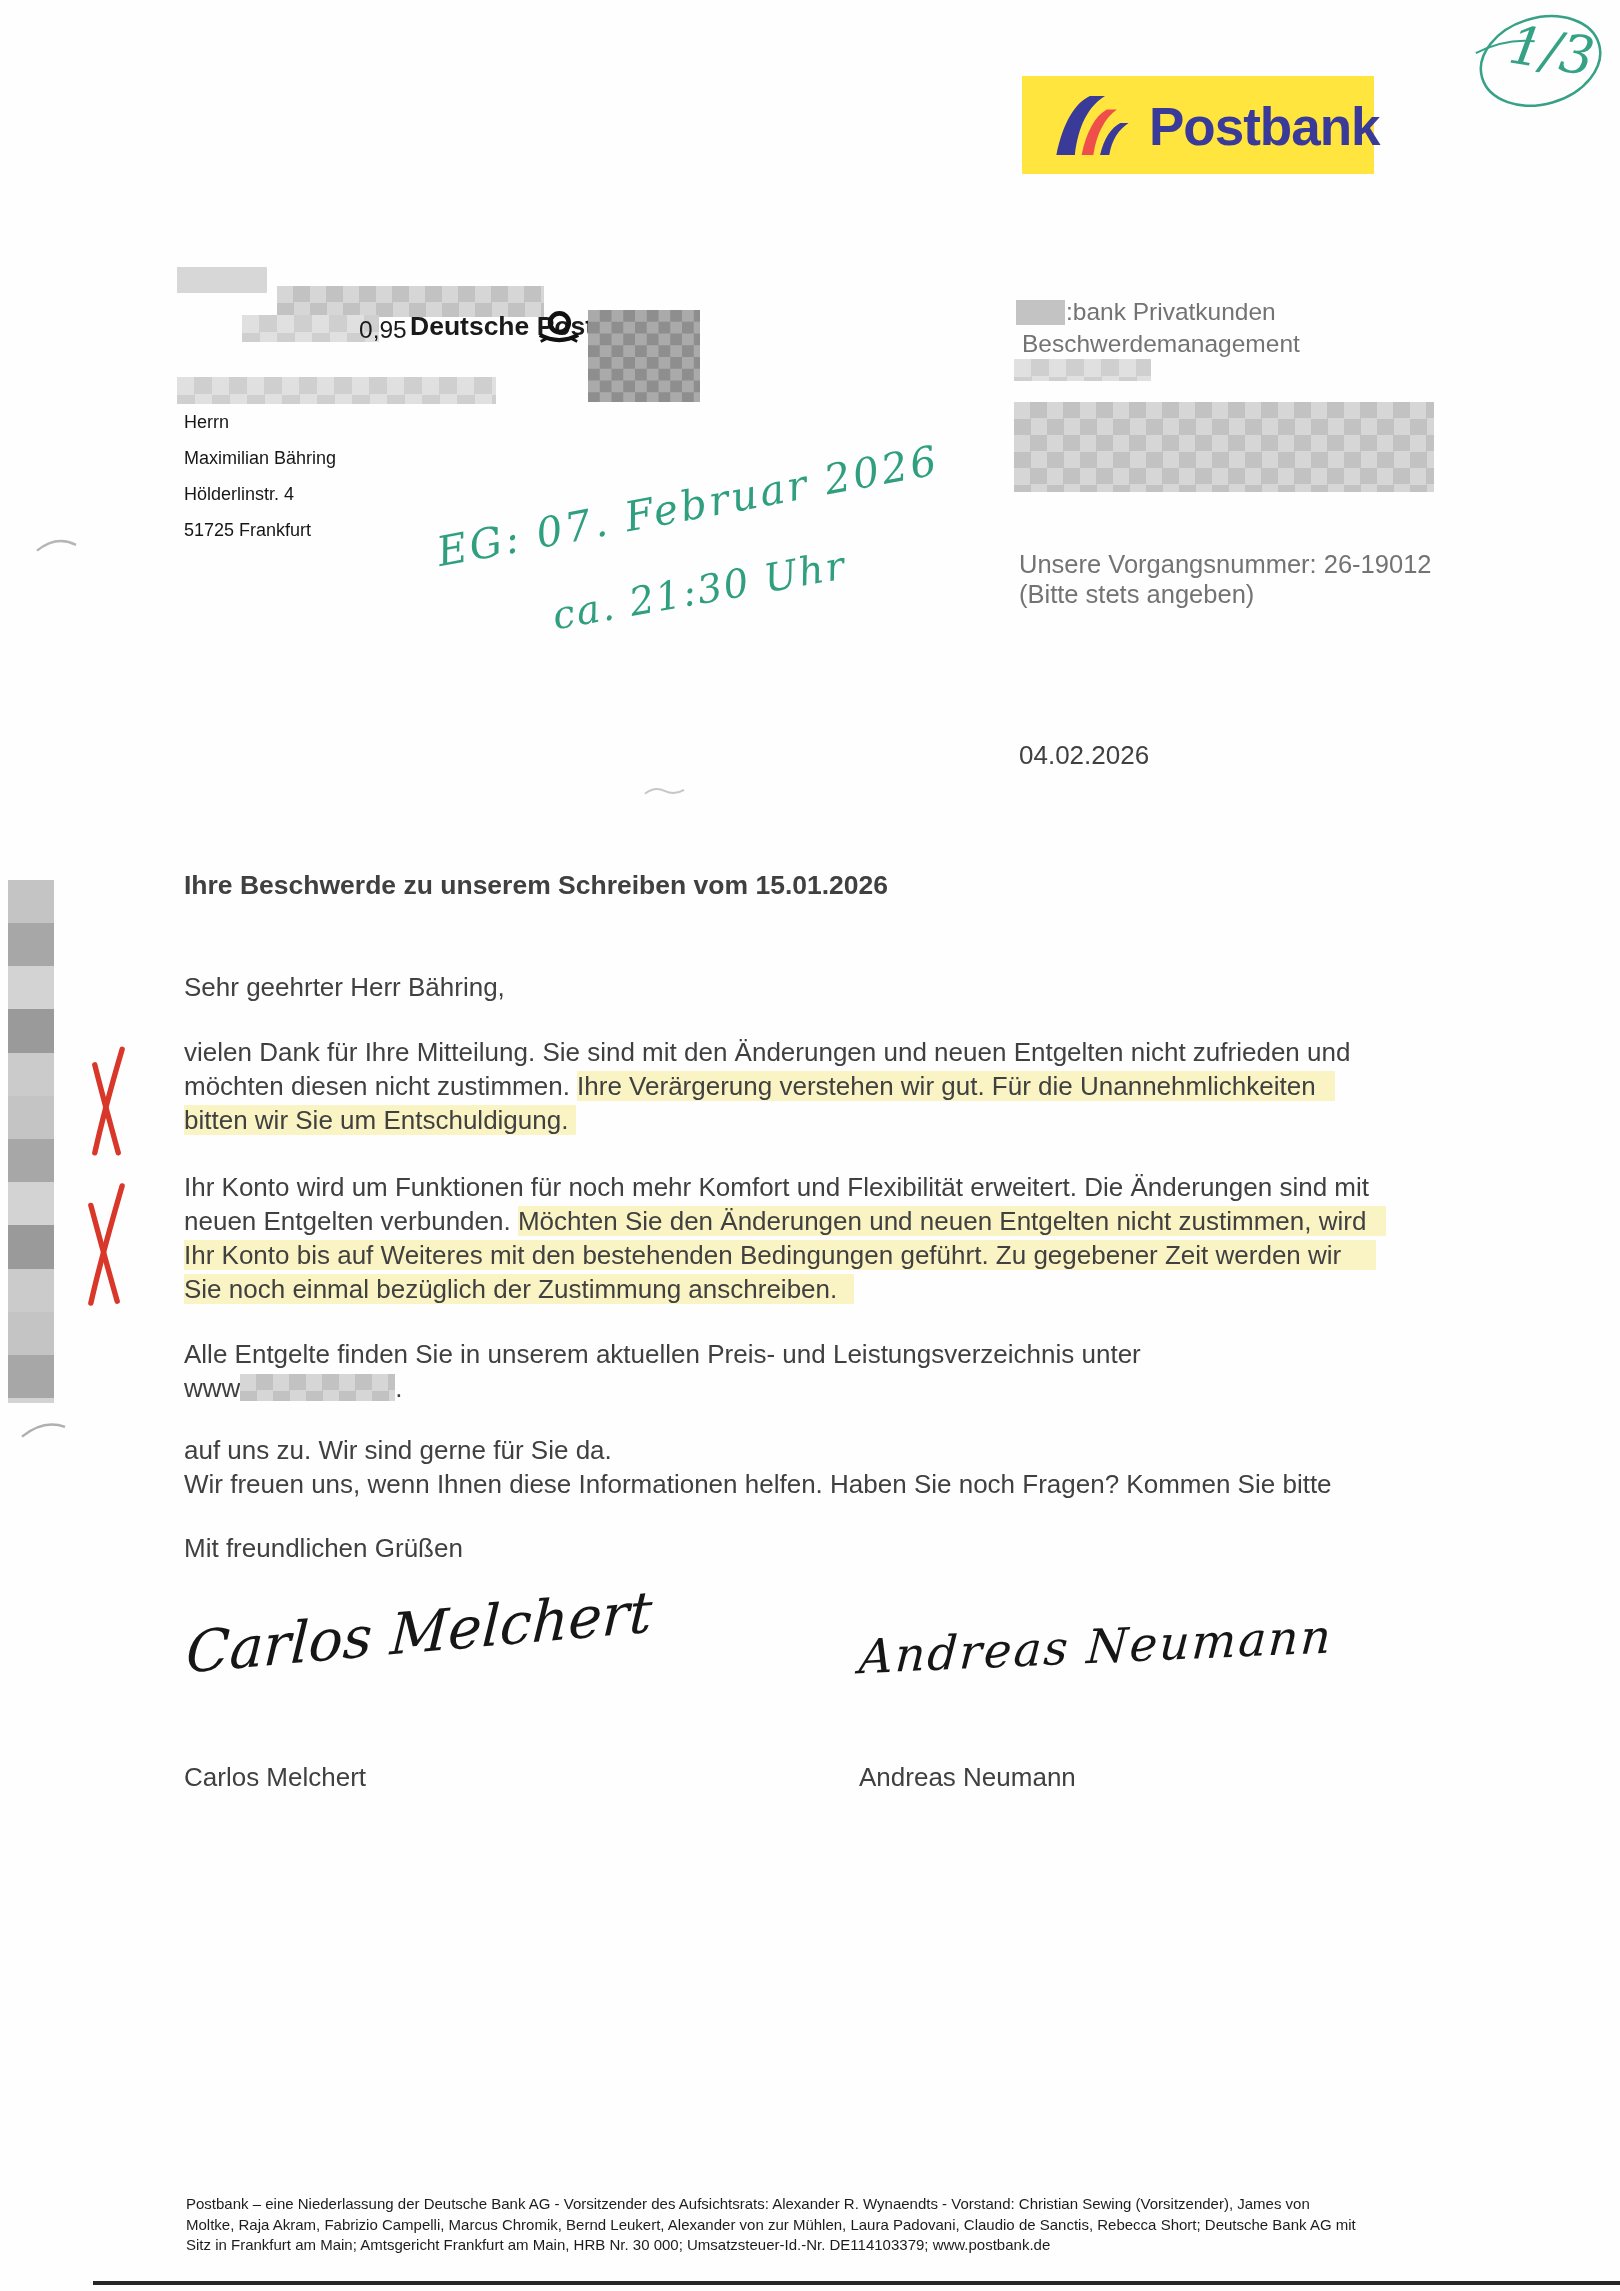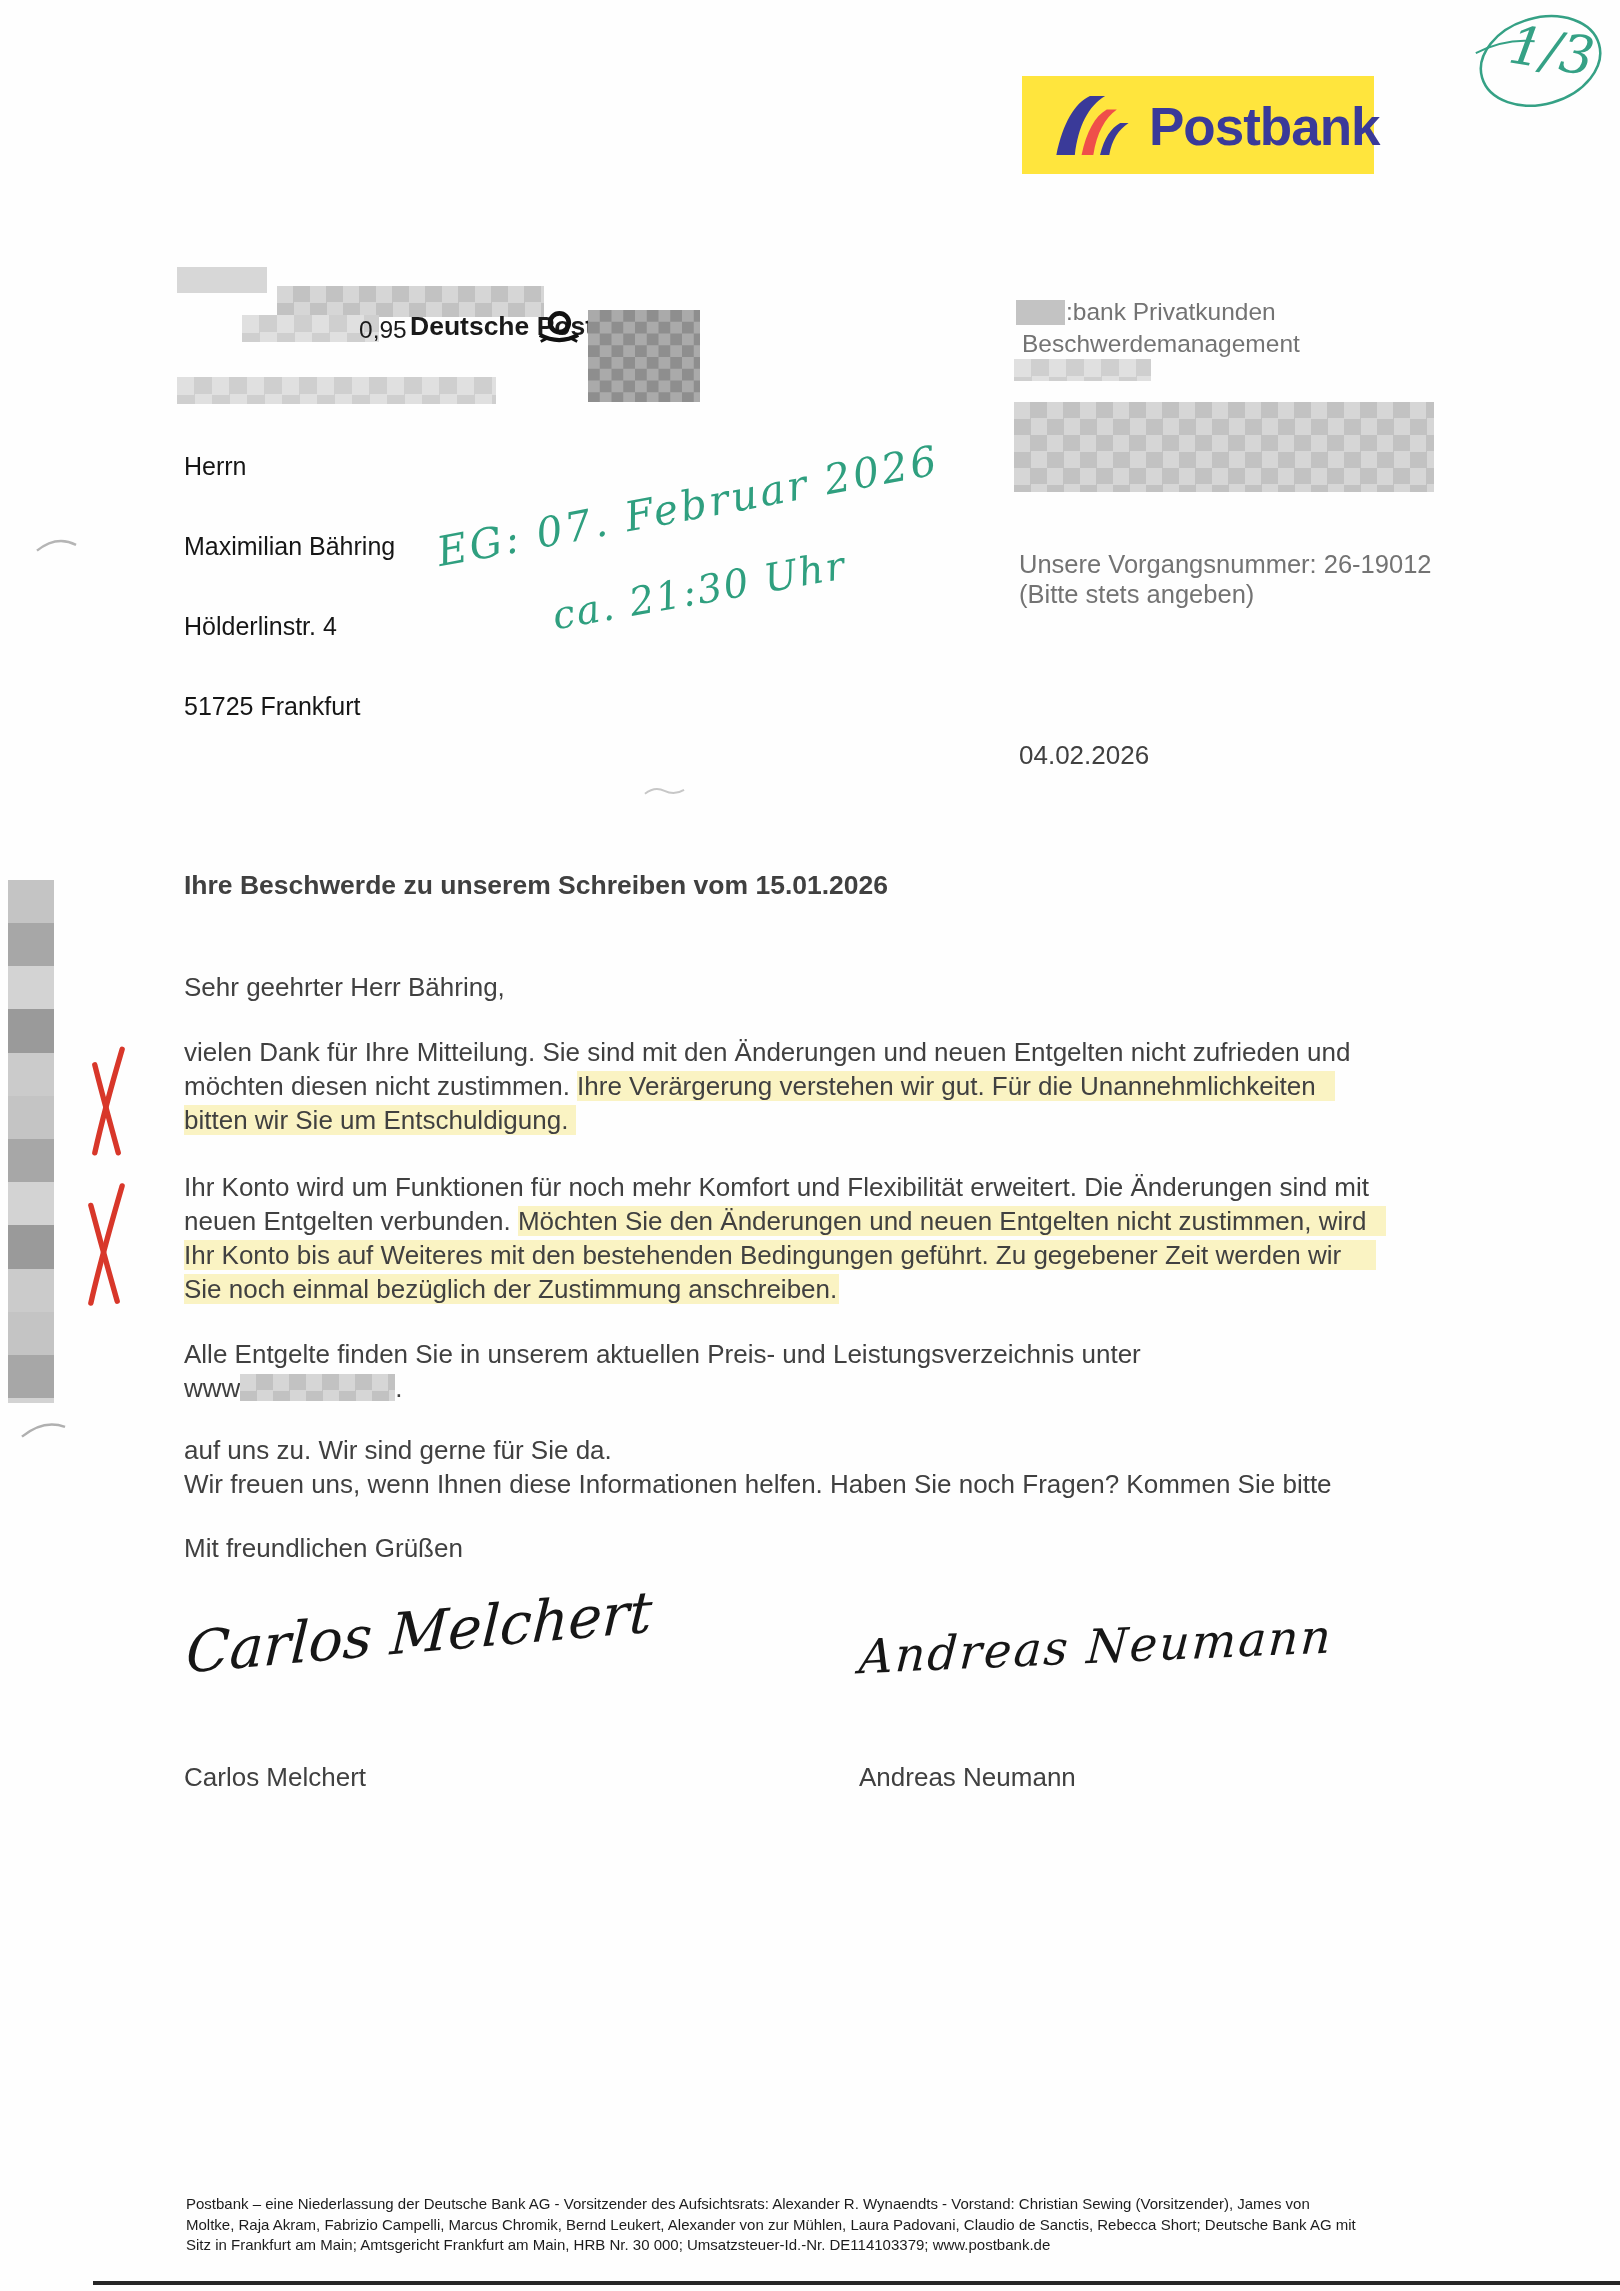--- a/index.html
+++ b/index.html
@@ -11,21 +11,21 @@
   .redact-solid{background:#d7d7d7;}
   .mosaic-light{background-image:repeating-conic-gradient(#cfcfcf 0% 25%,#e0e0e0 0% 50%);background-size:35px 35px;}
   .mosaic-mid{background-image:repeating-conic-gradient(#c2c2c2 0% 25%,#d6d6d6 0% 50%);background-size:33px 33px;}
   .mosaic-dark{background-image:repeating-conic-gradient(#8e8e8e 0% 25%,#aaaaaa 0% 50%);background-size:23.5px 23.5px;}
   .left-band{background:repeating-linear-gradient(to bottom,
       #c4c4c4 0 43px,#a7a7a7 43px 86px,#d3d3d3 86px 129px,
       #9a9a9a 129px 173px,#cbcbcb 173px 216px);}
 
   
   .line{white-space:nowrap;font-size:26px;line-height:34px;color:#404040;}
-  .addr-line{white-space:nowrap;font-size:25px;line-height:36px;color:#161616;margin-top:44px;}
+  .addr-line{white-space:nowrap;font-size:18px;line-height:36px;color:#161616;}
   .small-line{white-space:nowrap;font-size:24.5px;line-height:30px;color:#737373;}
   .subject{font-weight:bold;font-size:26.5px;}
   .hl{background:#faf3c3;}
   .pad-r{padding-right:19.6px;}
 
   
   .logo-box{background:#ffe53d;}
   .logo-text{font-weight:bold;font-size:53px;letter-spacing:-1px;color:#3a3a99;}
 
   
@@ -106,21 +106,21 @@
 
   <svg class="abs" style="left:86px;top:1045px;" width="43" height="112" viewBox="0 0 44 114">
     <path d="M37 4 C27 38 17 74 9 110" fill="none" stroke="#d8372a" stroke-width="5.5" stroke-linecap="round"></path>
     <path d="M9 20 C17 52 26 84 33 110" fill="none" stroke="#d8372a" stroke-width="5.5" stroke-linecap="round"></path>
   </svg>
 
   <div class="abs" style="left:184px;top:1170px;">
     <div class="line">Ihr Konto wird um Funktionen für noch mehr Komfort und Flexibilität erweitert. Die Änderungen sind mit</div>
     <div class="line"><span>neuen Entgelten verbunden. </span><span class="hl pad-r">Möchten Sie den Änderungen und neuen Entgelten nicht zustimmen, wird</span></div>
     <div class="line"><span class="hl" style="padding-right:35px;">Ihr Konto bis auf Weiteres mit den bestehenden Bedingungen geführt. Zu gegebener Zeit werden wir</span></div>
-    <div class="line"><span class="hl" style="padding-right:2px;">Sie noch einmal bezüglich der Zustimmung anschreiben.</span></div>
+    <div class="line"><span class="hl" style="padding-right:17px;">Sie noch einmal bezüglich der Zustimmung anschreiben.</span></div>
   </div>
 
   <svg class="abs" style="left:82px;top:1182px;" width="47" height="125" viewBox="0 0 48 128">
     <path d="M41 4 C30 42 18 84 9 124" fill="none" stroke="#d8372a" stroke-width="5.5" stroke-linecap="round"></path>
     <path d="M9 24 C18 58 28 94 36 122" fill="none" stroke="#d8372a" stroke-width="5.5" stroke-linecap="round"></path>
   </svg>
 
   <div class="abs" style="left:184px;top:1337px;">
     <div class="line">Alle Entgelte finden Sie in unserem aktuellen Preis- und Leistungsverzeichnis unter</div>
     <div class="line"><span>www</span><span class="inline-redact mosaic-mid" style="width:155px;height:27.4px;"></span><span>.</span></div>

